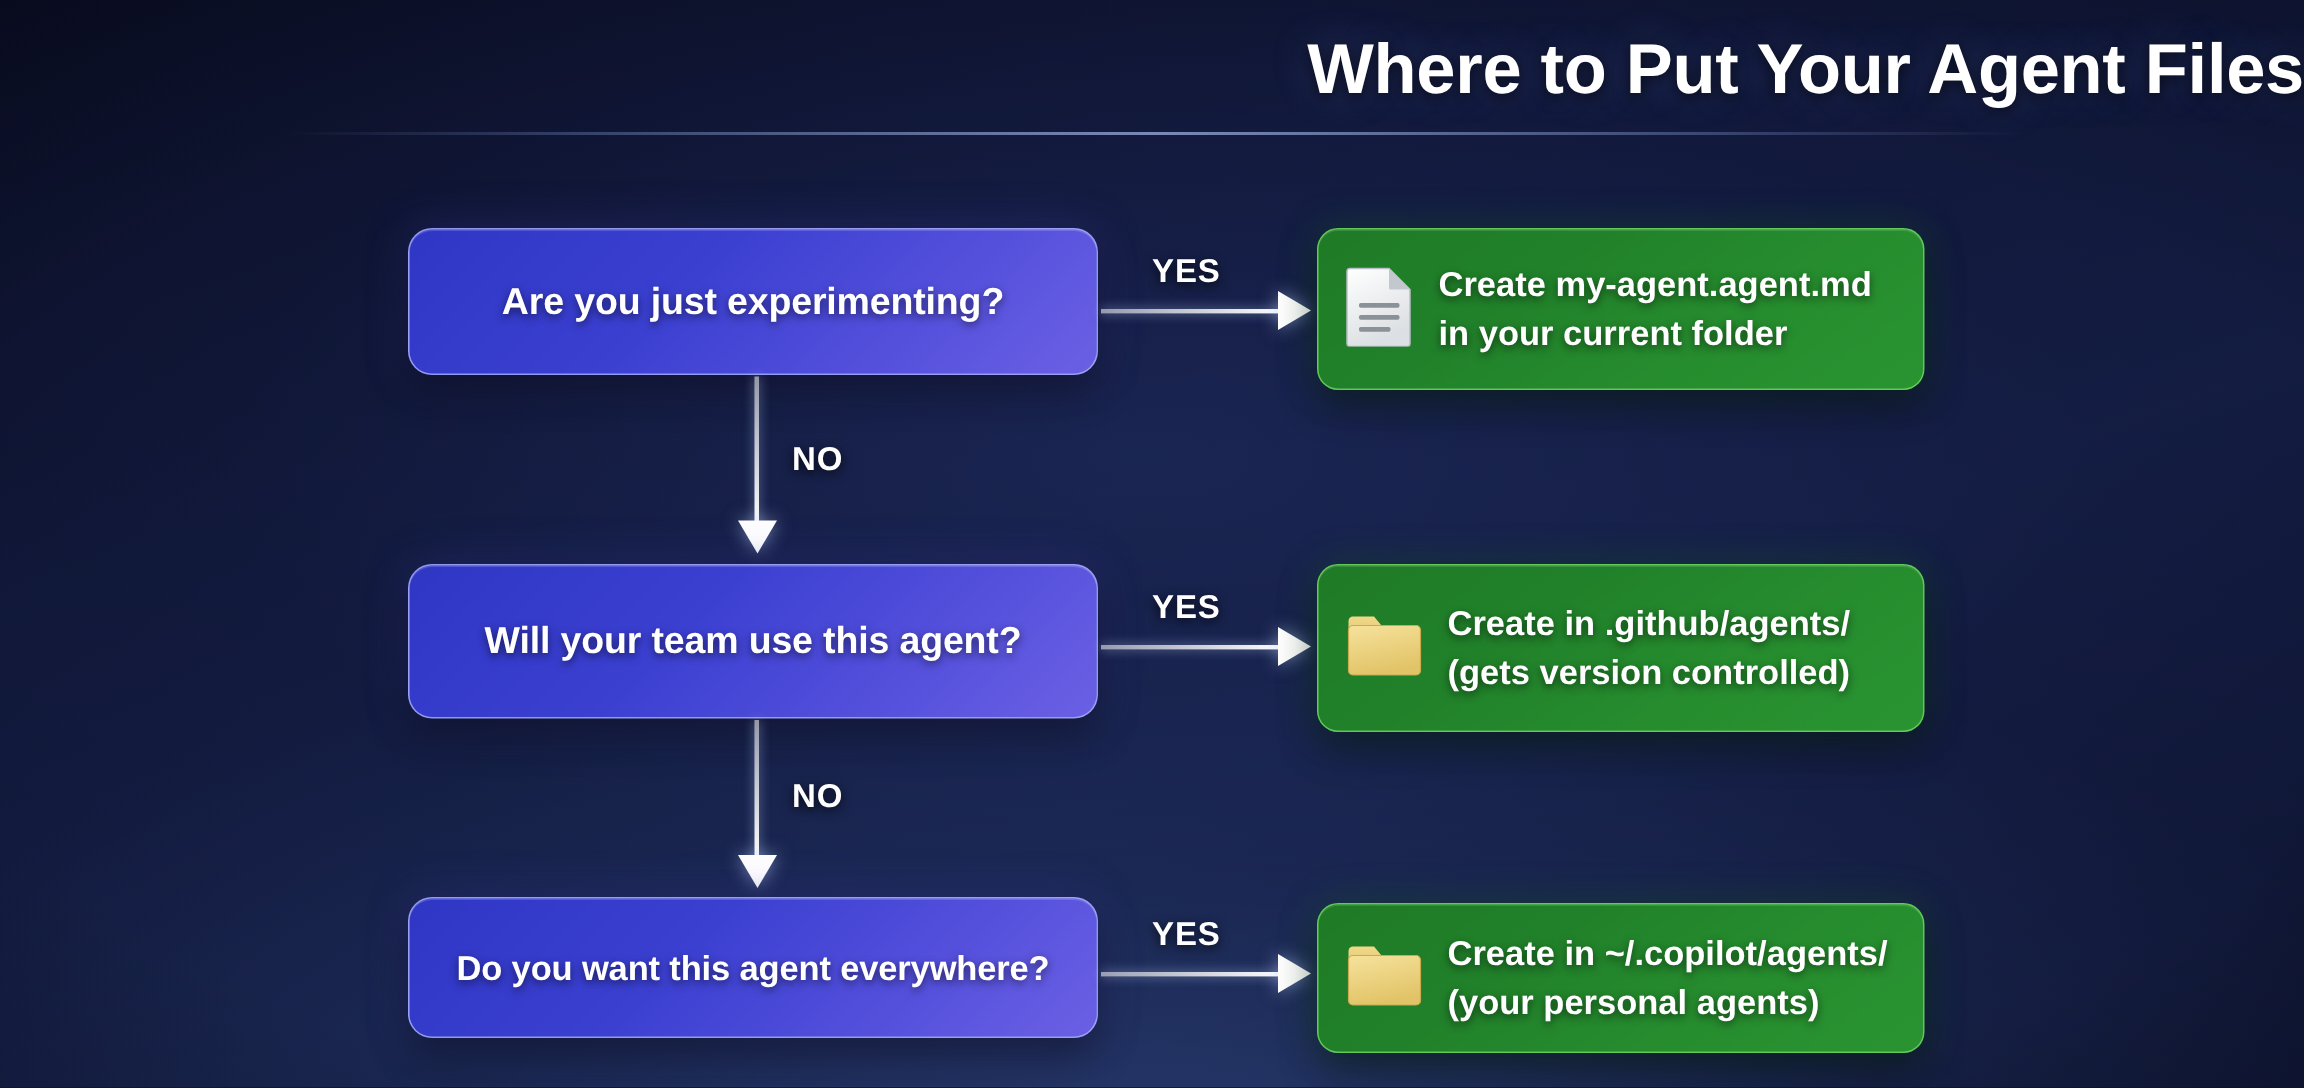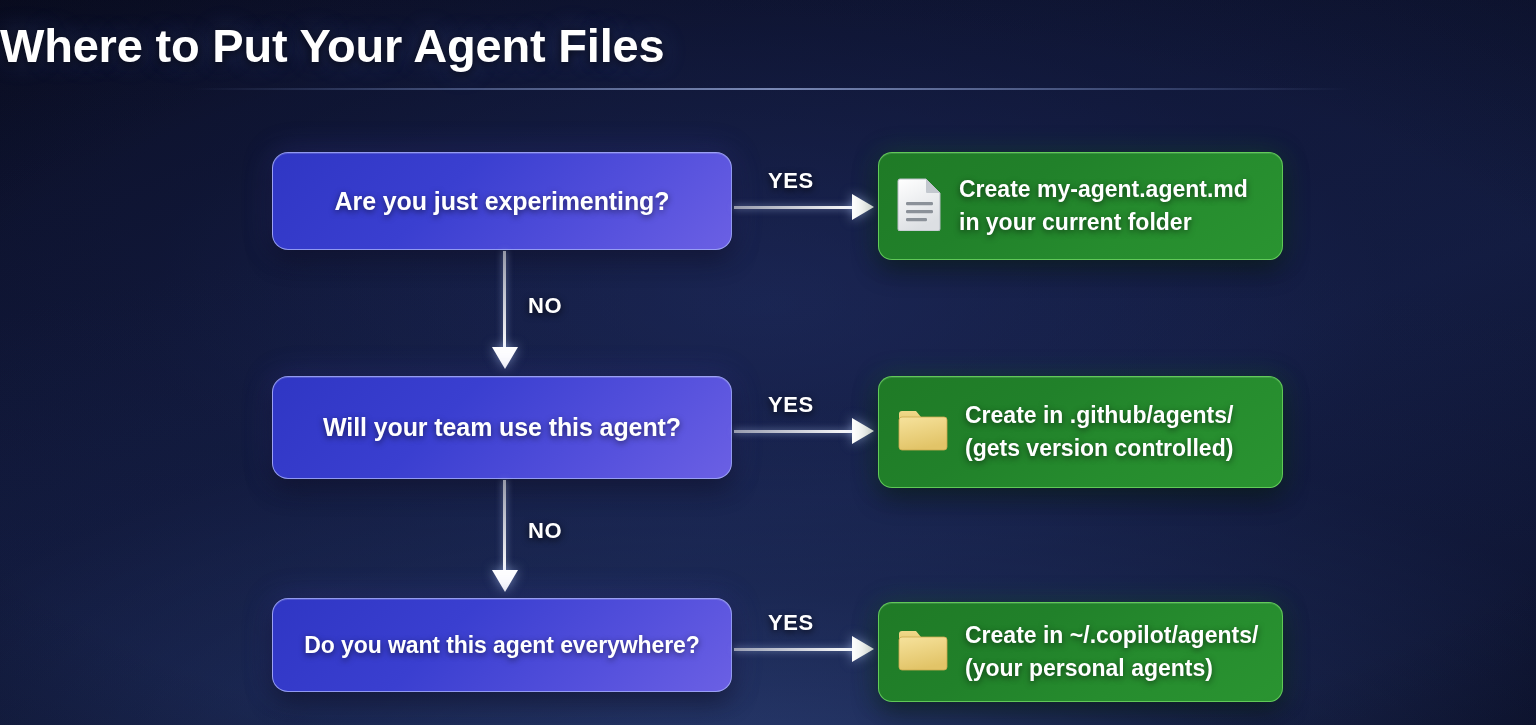--- a/index.html
+++ b/index.html
@@ -41,21 +41,21 @@
     position:absolute; inset:0;
     background:
       radial-gradient(125% 115% at 50% 55%, rgba(0,0,0,0) 44%, rgba(3,4,14,0.78) 100%);
     pointer-events:none;
   }
 
   
   .title-wrap {
     position: absolute;
     top: 18px; left: 0; width: 1536px;
-    text-align: left;
+    text-align: right;
     z-index: 5;
   }
   .title {
     display: inline-block;
     font-size: 47px;
     font-weight: bold;
     color: #ffffff;
     letter-spacing: -0.2px;
     text-shadow: 0 2px 10px rgba(0,0,0,0.75), 0 0 26px rgba(120,150,255,0.30);
   }

